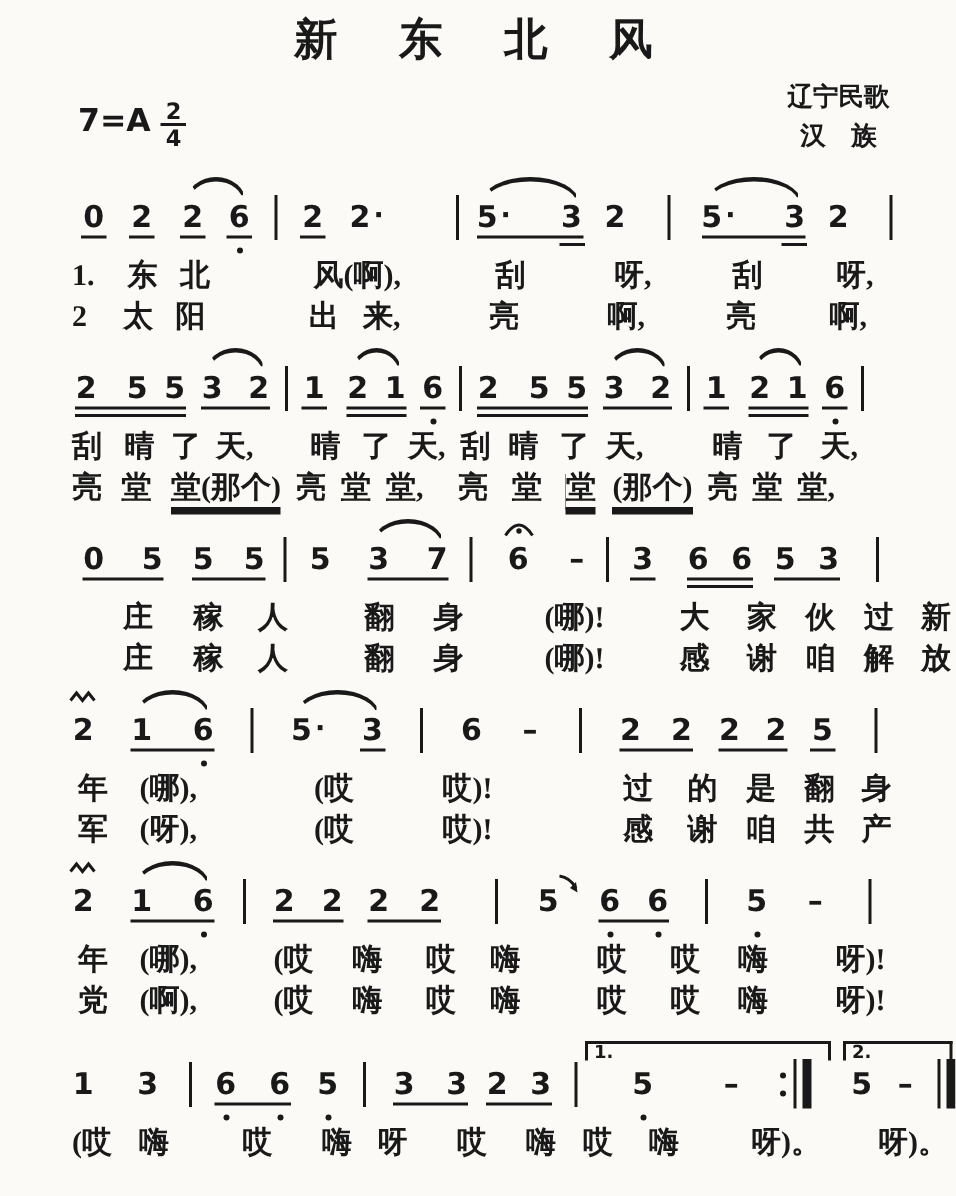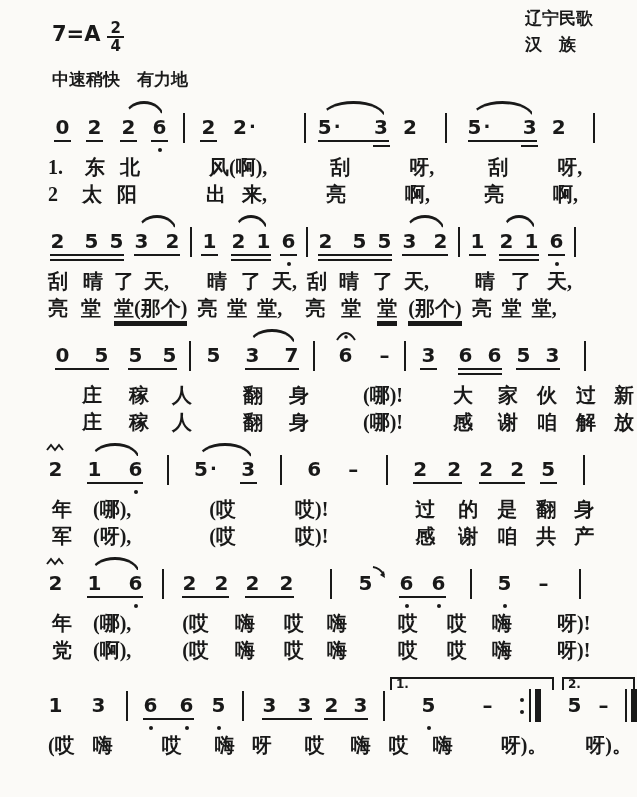--- a/index.html
+++ b/index.html
@@ -13,21 +13,21 @@
     text-align:center;font-size:29px;font-weight:700;letter-spacing:6px;
     margin:8px 0 0;line-height:38px;
   }
   .meta{display:flex;justify-content:space-between;align-items:flex-start;
     padding:0 44px 0 52px;margin-top:6px;height:56px}
   .keysig{display:flex;align-items:flex-start;gap:7px;margin-top:16px;
     font:700 21px "DejaVu Sans",sans-serif}
   .ts{display:inline-flex;flex-direction:column;text-align:center;
     font:700 15px "DejaVu Sans",sans-serif;line-height:16px;margin-top:-2px}
   .ts .tn{border-bottom:2px solid #191919;padding:0 3px}
-  .credits{text-align:left;font-size:17px;font-weight:700;line-height:26px}
+  .credits{text-align:center;font-size:17px;font-weight:700;line-height:26px}
   .tempo{padding-left:52px;margin-top:6px;font-size:17px;font-weight:700}
   .score{margin-top:8px}
   .system{position:relative;padding-left:48px;margin-bottom:6px}
   .notes{display:flex;align-items:flex-start;gap:var(--g,12px);height:54px}
   .sys-volta .notes{margin-top:14px}
   .note{position:relative;display:inline-block;height:54px;padding-top:16px;
     min-width:15px;text-align:center}
   .note .d{font:700 20px "DejaVu Sans",sans-serif;line-height:24px;display:inline-block}
   .note .nd{font:700 18px "DejaVu Sans",sans-serif;line-height:24px;margin-left:2px;vertical-align:top}
   .note.dash .d{font-weight:900;letter-spacing:0}
@@ -50,36 +50,36 @@
   .volta{position:absolute;top:0;height:13px;border:2px solid #191919;border-bottom:none;
     font:700 12px "DejaVu Sans",sans-serif;line-height:11px;padding-left:4px;box-sizing:border-box}
   .lyr{display:flex;align-items:flex-start;margin-top:2px;height:25px}
   .lc{font-size:20px;font-weight:700;line-height:25px;white-space:nowrap}
   .lc.u{border-bottom:2px solid #191919;box-shadow:0 3px 0 #191919;padding-bottom:0}
 </style>
 </head>
 <body>
 
 <div class="sheet">
+  <h1 class="title">新　东　北　风</h1>
 
   <div class="meta">
     <div class="keysig">
       <span>7=A</span>
       <span class="ts">
         <span class="tn">2</span>
         <span class="td">4</span>
       </span>
     </div>
     <div class="credits">
       <div>辽宁民歌</div>
       <div>汉　族</div>
     </div>
   </div>
 
-  <div class="tempo">中速稍快　有力地</div>
 
   <div class="score" id="score">
       <div class="system" style="--g: 12px;">
         <div class="notes">
           <span class="note" style="margin-left: 7px;"><span class="d">0</span><i class="ul" style="top: 41px;"></i></span>
           <span class="note" style="margin-left: 5px;"><span class="d">2</span><i class="ul" style="top: 41px;"></i></span>
           <span class="grp" style="margin-left: 7px;">
             <span class="note"><span class="d">2</span><i class="ul" style="top: 41px;"></i></span>
             <span class="note" style="margin-left: 4px;"><span class="d">6</span><i class="ul" style="top: 41px;"></i><i class="lowdot"></i></span>
             <i class="slur"></i>

